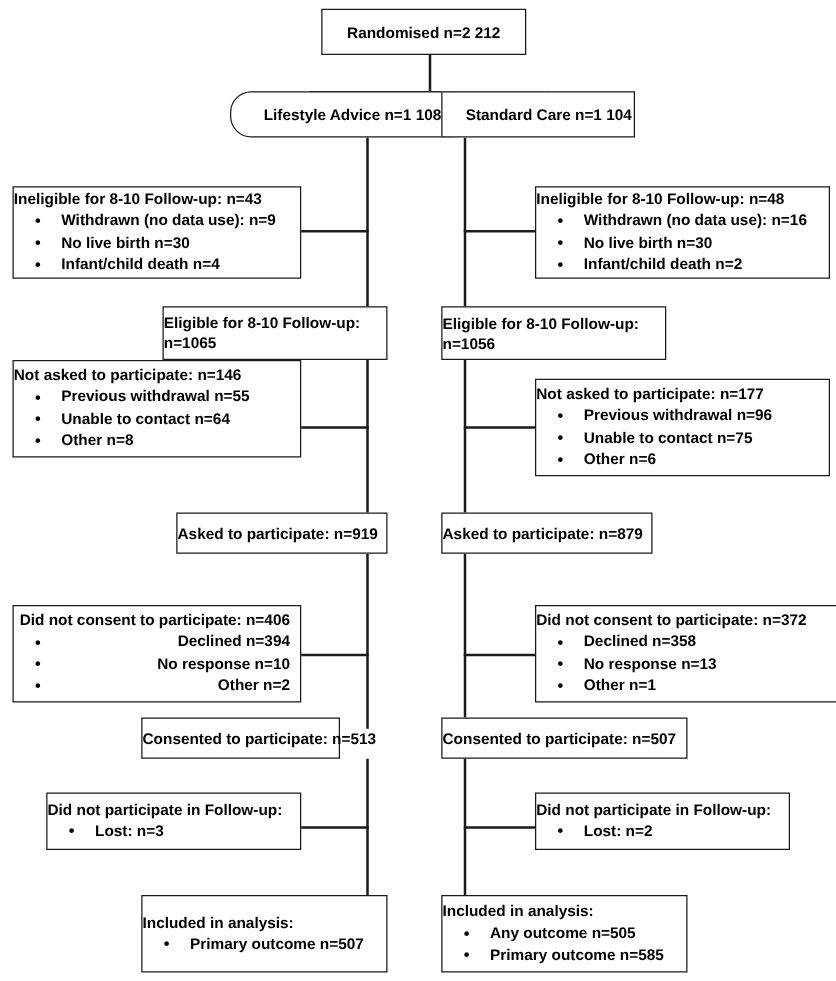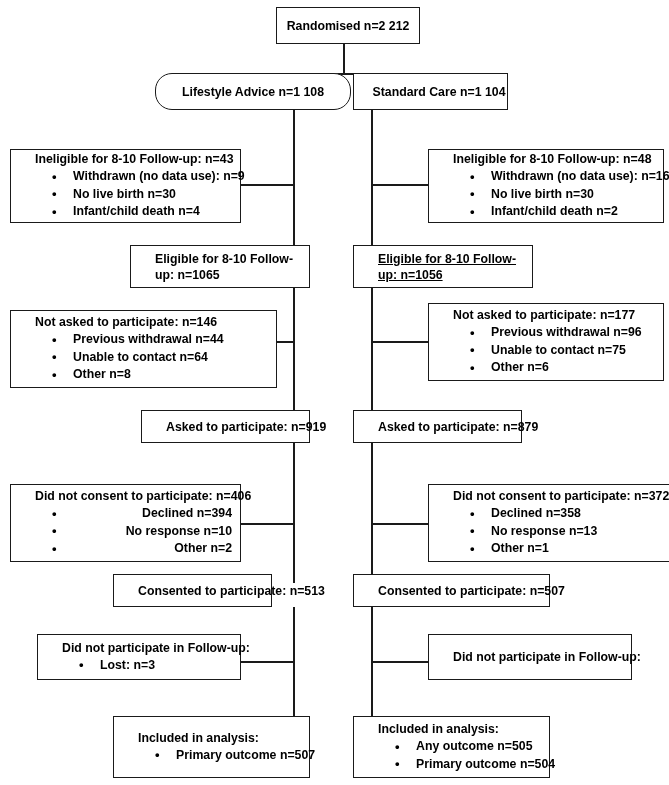--- a/index.html
+++ b/index.html
@@ -17,21 +17,21 @@
     height: 785px;
     background: #ffffff;
     overflow: hidden;
   }
   .box {
     position: absolute;
     box-sizing: border-box;
     border: 1.6px solid #1a1a1a;
     background: #ffffff;
     z-index: 3;
-    padding: 5px 8px 5px 24px;
+    padding: 5px 8px 5px 0;
   }
   .box-title {
     font-size: 12.3px;
     font-weight: bold;
     line-height: 16px;
     white-space: nowrap;
   }
   .box-title.wrap {
     white-space: normal;
   }
@@ -108,25 +108,25 @@
 
   <div class="vline" style="left:371px; top:288px; height:130px;"></div>
   <div class="hline" style="left:371px; top:341px; width:57px;"></div>
 
   <div class="vline" style="left:371px; top:443px; height:140px;"></div>
   <div class="hline" style="left:371px; top:523px; width:57px;"></div>
 
   <div class="vline" style="left:371px; top:607px; height:115px;"></div>
   <div class="hline" style="left:371px; top:661px; width:57px;"></div>
 
-  <div class="box centered" style="left:276px; top:7px; width:144px; height:37px;">
+  <div class="box centered" style="left:257px; top:7px; width:164px; height:37px;">
     <span class="box-title">Randomised n=2 212</span>
   </div>
 
-  <div class="box centered" style="left:155px; top:73px; width:196px; height:37px;border-radius:17px;">
+  <div class="box centered" style="left:184px; top:73px; width:196px; height:37px;border-radius:17px;">
     <span class="box-title">Lifestyle Advice n=1 108</span>
   </div>
   <div class="box centered" style="left:353px; top:73px; width:155px; height:37px;padding-left:23px;">
     <span class="box-title">Standard Care n=1 104</span>
   </div>
 
   <div class="box leftalign" style="left:10px; top:149px; width:231px; height:74px;">
     <div class="box-title">Ineligible for 8-10 Follow-up: n=43</div>
     <ul class="bullets">
       <li>Withdrawn (no data use): n=9</li>
@@ -136,31 +136,31 @@
   </div>
   <div class="box leftalign" style="left:428px; top:149px; width:236px; height:74px;">
     <div class="box-title">Ineligible for 8-10 Follow-up: n=48</div>
     <ul class="bullets">
       <li>Withdrawn (no data use): n=16</li>
       <li>No live birth n=30</li>
       <li>Infant/child death n=2</li>
     </ul>
   </div>
 
-  <div class="box leftalign" style="left:130px; top:245px; width:180px; height:43px;">
+  <div class="box leftalign" style="left:130px; top:245px; width:180px; height:43px;justify-content:flex-end;">
     <div class="box-title wrap">Eligible for 8-10 Follow-up: n=1065</div>
   </div>
-  <div class="box leftalign" style="left:353px; top:245px; width:180px; height:43px;text-decoration:underline;">
+  <div class="box leftalign" style="left:353px; top:245px; width:180px; height:43px;">
     <div class="box-title wrap">Eligible for 8-10 Follow-up: n=1056</div>
   </div>
 
-  <div class="box leftalign" style="left:10px; top:310px; width:267px; height:78px;">
+  <div class="box leftalign" style="left:10px; top:288px; width:231px; height:78px;">
     <div class="box-title">Not asked to participate: n=146</div>
     <ul class="bullets">
-      <li>Previous withdrawal n=44</li>
+      <li>Previous withdrawal n=55</li>
       <li>Unable to contact n=64</li>
       <li>Other n=8</li>
     </ul>
   </div>
   <div class="box leftalign" style="left:428px; top:303px; width:236px; height:78px;">
     <div class="box-title">Not asked to participate: n=177</div>
     <ul class="bullets">
       <li>Previous withdrawal n=96</li>
       <li>Unable to contact n=75</li>
       <li>Other n=6</li>
@@ -199,29 +199,32 @@
   </div>
 
   <div class="box leftalign" style="left:37px; top:634px; width:204px; height:46px;">
     <div class="box-title">Did not participate in Follow-up:</div>
     <ul class="bullets">
       <li>Lost: n=3</li>
     </ul>
   </div>
   <div class="box leftalign" style="left:428px; top:634px; width:204px; height:46px;">
     <div class="box-title">Did not participate in Follow-up:</div>
+    <ul class="bullets">
+      <li>Lost: n=2</li>
+    </ul>
   </div>
 
   <div class="box leftalign" style="left:113px; top:716px; width:197px; height:62px;">
     <div class="box-title">Included in analysis:</div>
     <ul class="bullets">
       <li>Primary outcome n=507</li>
     </ul>
   </div>
   <div class="box leftalign" style="left:353px; top:716px; width:197px; height:62px;">
     <div class="box-title">Included in analysis:</div>
     <ul class="bullets">
       <li>Any outcome n=505</li>
-      <li>Primary outcome n=504</li>
+      <li>Primary outcome n=585</li>
     </ul>
   </div>
 
 </div>
 
 </body></html>

